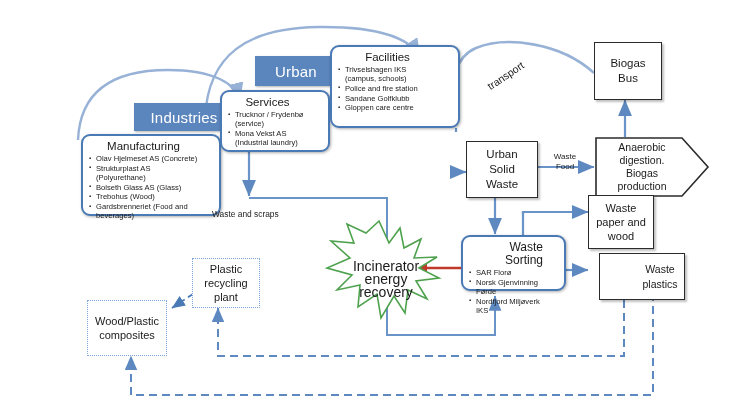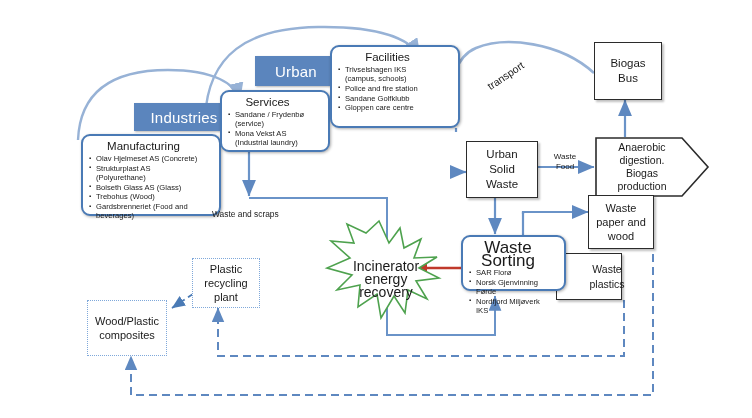--- a/index.html
+++ b/index.html
@@ -178,21 +178,21 @@
       <li>Strukturplast AS (Polyurethane)</li>
       <li>Bolseth Glass AS (Glass)</li>
       <li>Trebohus (Wood)</li>
       <li>Gardsbrenneriet (Food and beverages)</li>
     </ul>
   </div>
 
   <div class="node rbox" style="left:220px;top:90px;width:110px;height:62px;">
     <div class="ttl">Services</div>
     <ul>
-      <li>Sandane / Frydenbø (service)</li>
+      <li>Trucknor / Frydenbø (service)</li>
       <li>Mona Vekst AS (Industrial laundry)</li>
     </ul>
   </div>
 
   <div class="node rbox" style="left:330px;top:45px;width:130px;height:83px;">
     <div class="ttl">Facilities</div>
     <ul>
       <li>Trivselshagen IKS (campus, schools)</li>
       <li>Police and fire station</li>
       <li>Sandane Golfklubb</li>
@@ -223,26 +223,26 @@
     <span>Biogas
 Bus</span>
   </div>
 
   <div class="node kbox" style="left:588px;top:195px;width:66px;height:54px;white-space:pre-line;font-size:11px;line-height:14px;">
     <span>Waste
 paper and
 wood</span>
   </div>
 
-  <div class="node kbox" style="left:556px;top:253px;width:66px;height:47px;font-size:10.5px;padding-left:36px;">
+  <div class="node kbox" style="left:599px;top:253px;width:86px;height:47px;font-size:10.5px;padding-left:36px;">
     <span>Waste plastics</span>
   </div>
 
   <div class="node rbox" style="left:461px;top:235px;width:105px;height:56px;">
-    <div class="ttl" style="text-align:center;padding-left:4px;font-size:17px;">Waste Sorting</div>
+    <div class="ttl" style="text-align:right;padding-left:4px;font-size:12px;">Waste Sorting</div>
     <ul>
       <li>SAR Florø</li>
       <li>Norsk Gjenvinning Førde</li>
       <li>Nordfjord Miljøverk IKS</li>
     </ul>
   </div>
 
   <div class="startext" style="left:340px;top:247px;width:92px;white-space:pre-line;">
     <span>Incinerator
 energy

